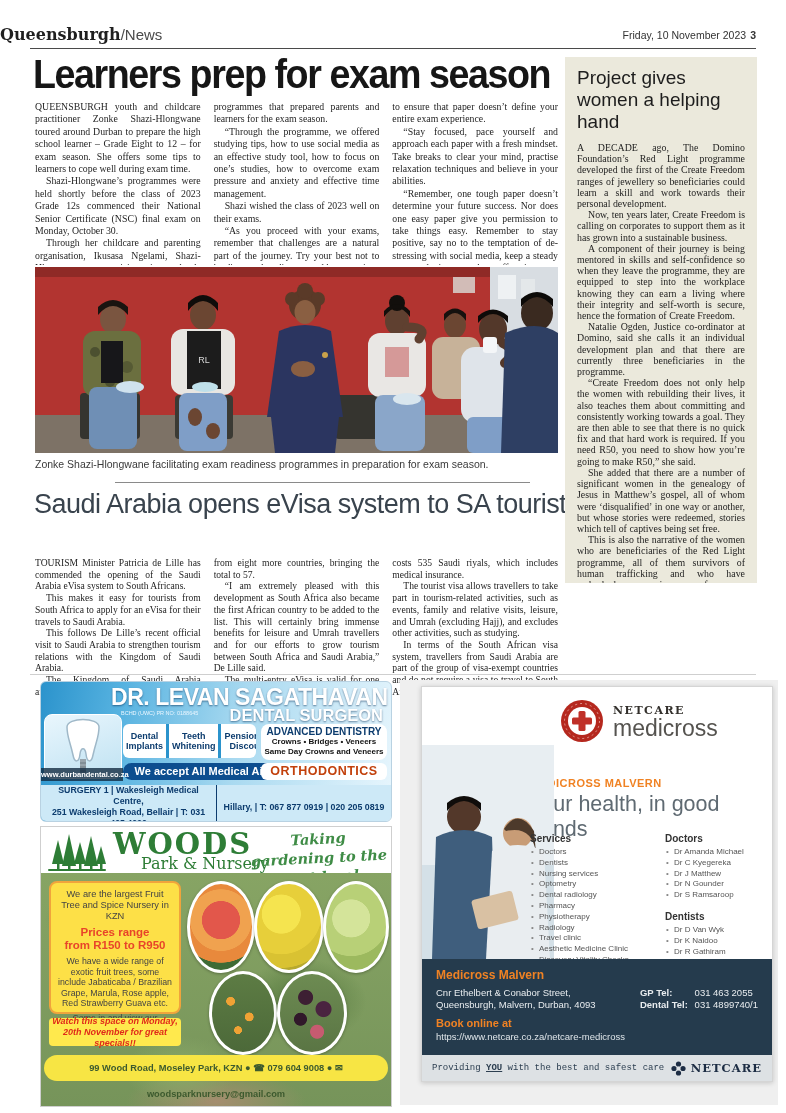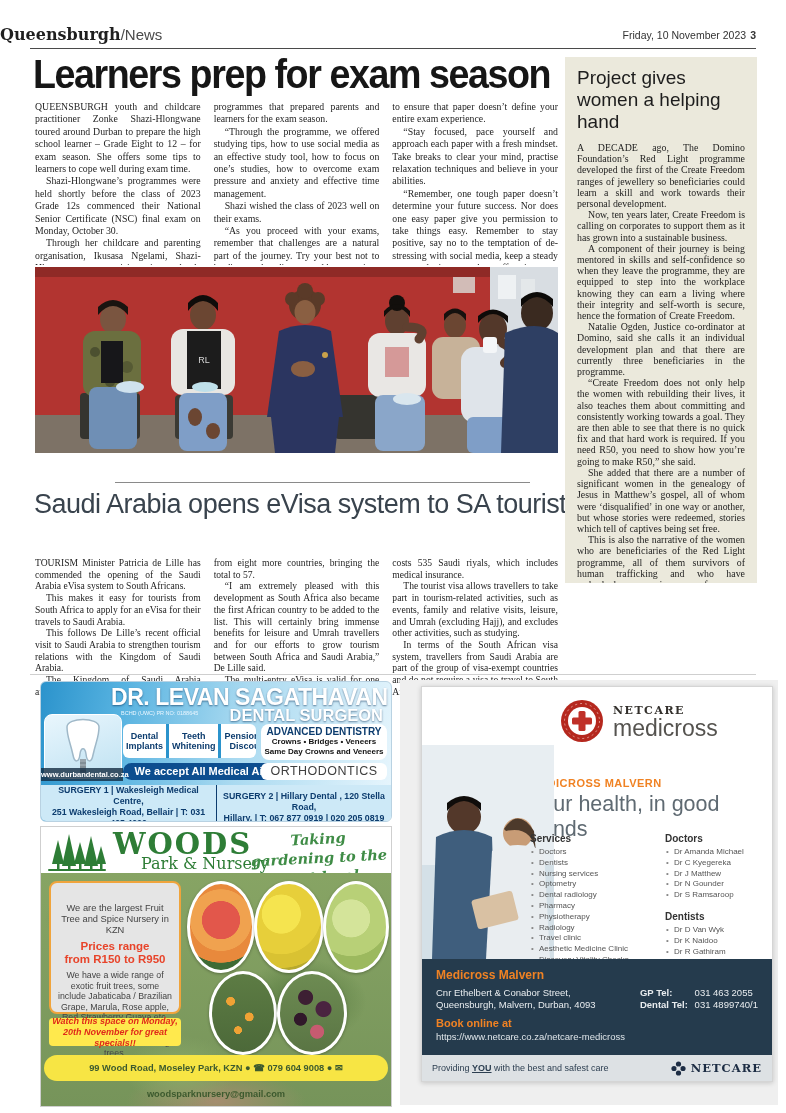--- a/index.html
+++ b/index.html
@@ -36,38 +36,38 @@
   .d-creds{position:absolute;left:80px;top:28px;font-size:5.5px;color:#eaf6ff;}
   .d-surgeon{position:absolute;right:8px;top:24px;font-size:16.5px;font-weight:700;color:#fff;text-shadow:0 1px 2px rgba(0,40,80,.55);}
   .d-tooth{position:absolute;left:3px;top:32px;width:76px;height:63px;background:linear-gradient(160deg,#e9f6fd,#bfe2f2);border-radius:8px;border:1px solid #fff;}
   .d-services{position:absolute;left:82px;top:42px;width:133px;height:34px;display:grid;grid-template-columns:1fr 1fr 1fr;background:#fff;border-radius:6px;overflow:hidden;}
   .dsvc{display:flex;align-items:center;justify-content:center;text-align:center;font-weight:700;font-size:9px;line-height:10px;color:#0c3c6e;padding:2px 3px;}
   .dsvc + .dsvc{border-left:3px solid #2b93cc;}
   .d-adv{position:absolute;left:220px;top:42px;width:126px;height:36px;background:#fff;border-radius:8px;text-align:center;padding-top:2px;box-sizing:border-box;}
   .d-adv .t1{font-size:10px;font-weight:700;color:#0c3c6e;}
   .d-adv .t2{font-size:8px;font-weight:700;color:#111;line-height:9.5px;}
   .d-pill{position:absolute;left:82px;top:81px;width:164px;height:17px;background:#0d4e8f;border-radius:9px;color:#fff;font-weight:700;font-size:11px;text-align:center;line-height:17px;}
-  .d-ortho{position:absolute;left:220px;top:81px;width:126px;height:17px;background:#fff;border-radius:6px;color:#404040;font-weight:400;font-size:12.5px;text-align:center;line-height:17px;letter-spacing:.5px;}
+  .d-ortho{position:absolute;left:220px;top:81px;width:126px;height:17px;background:#fff;border-radius:6px;color:#c2410c;font-weight:700;font-size:12.5px;text-align:center;line-height:17px;letter-spacing:.5px;}
   .d-web{position:absolute;left:0;top:86px;width:82px;height:13px;background:rgba(15,40,62,.78);color:#fff;font-weight:700;font-size:7.5px;text-align:center;line-height:13px;}
   .d-bottom{position:absolute;left:0;right:0;top:103px;bottom:0;background:#cde9f7;display:grid;grid-template-columns:1fr 1fr;color:#0c3c6e;font-size:8.8px;line-height:11px;}
   .d-bcell{display:flex;flex-direction:column;justify-content:center;text-align:center;padding:0 4px;font-weight:700;}
   .d-bcell + .d-bcell{border-left:1px solid #0c3c6e;}
   
   .woods{left:40px;top:826px;width:350px;height:279px;border:1px solid #cfcfcf;overflow:hidden;background:#fff;}
   .w-head{position:absolute;left:0;top:0;right:0;height:46px;background:#fff;}
   .w-name{position:absolute;left:72px;top:0px;font-family:"DejaVu Serif",serif;font-weight:700;font-size:29px;color:#2e7d36;letter-spacing:2px;}
   .w-sub{position:absolute;left:100px;top:27px;font-family:"DejaVu Serif",serif;font-size:16px;color:#2e7d36;}
   .w-tag{position:absolute;right:2px;top:2px;width:140px;text-align:center;font-family:"DejaVu Serif",serif;font-style:italic;font-weight:700;font-size:14.5px;line-height:19px;color:#3f8c46;transform:rotate(-3deg);}
   .w-photo{position:absolute;left:0;top:46px;right:0;bottom:0;background:
     radial-gradient(70px 45px at 15% 20%,#6d9150 0%,rgba(0,0,0,0) 70%),
     radial-gradient(90px 60px at 75% 55%,#55793f 0%,rgba(0,0,0,0) 70%),
     radial-gradient(80px 50px at 40% 85%,#8aa968 0%,rgba(0,0,0,0) 70%),
     radial-gradient(120px 40px at 50% 98%,#a58d6f 0%,rgba(0,0,0,0) 75%),
     linear-gradient(#87a464,#76945a);}
-  .w-box{position:absolute;left:8px;top:54px;width:132px;height:133px;background:#e5e5e5;border:2px solid #f0a43c;border-radius:8px;box-sizing:border-box;padding:20px 6px;text-align:center;font-family:"Liberation Sans",sans-serif;}
+  .w-box{position:absolute;left:8px;top:54px;width:132px;height:133px;background:#fde047;border:2px solid #f0a43c;border-radius:8px;box-sizing:border-box;padding:6px 6px;text-align:center;font-family:"Liberation Sans",sans-serif;}
   .w-box .wi{font-size:9.3px;color:#444;line-height:11px;}
   .w-box .wp{font-size:11.5px;font-weight:700;color:#e8442a;line-height:13px;margin:4px 0;}
   .w-box .wr{font-size:8.8px;color:#444;line-height:10.5px;margin-bottom:4px;}
   .w-special{position:absolute;left:8px;top:191px;width:132px;height:28px;background:#ffe94d;border-radius:4px;display:flex;align-items:center;justify-content:center;text-align:center;font-family:"Liberation Sans",sans-serif;font-style:italic;font-weight:700;font-size:9px;line-height:11px;color:#e02a1a;padding:2px;box-sizing:border-box;}
   .w-promise{position:absolute;left:150px;top:203px;width:196px;text-align:right;font-family:"Liberation Sans",sans-serif;font-style:italic;font-weight:700;font-size:8.5px;color:#ffe94d;text-shadow:0 1px 1px rgba(0,0,0,.6);}
   .w-footer{position:absolute;left:3px;top:228px;width:344px;height:26px;background:#f7e544;border-radius:13px;text-align:center;line-height:26px;font-family:"Liberation Sans",sans-serif;font-weight:700;font-size:9.3px;color:#3c5a2e;box-sizing:border-box;}
   .w-oval{position:absolute;border:3px solid #fff;border-radius:50%;box-shadow:0 1px 3px rgba(0,0,0,.3);}
   .ov1{left:146px;top:54px;width:62px;height:86px;background:radial-gradient(circle at 50% 42%,#e2574b 0 32%,#f0a24f 33% 52%,#e8893c 53% 72%,#3e6b35 73%);}
   .ov2{left:213px;top:54px;width:64px;height:86px;background:radial-gradient(circle at 38% 35%,#f5e44f 0 28%,#e7cf3a 29% 58%,#d9c232 59% 78%,#b7a92e 79%);}
   .ov3{left:282px;top:54px;width:60px;height:86px;background:radial-gradient(circle at 42% 40%,#d4e49a 0 30%,#b8d077 31% 60%,#9cb95e 61%);}
@@ -99,21 +99,21 @@
   .nc-dent-title{margin-top:10px;}
   .nc-photo{position:absolute;left:0;top:58px;width:132px;height:214px;}
   .nc-foot{position:absolute;left:0;right:0;top:272px;height:96px;background:#253b4d;box-sizing:border-box;padding:9px 14px 0 14px;}
   .nc-foot .nf-title{color:#f08223;font-weight:700;font-size:12px;margin-bottom:5px;}
   .nf-row{display:flex;justify-content:space-between;color:#e8ecef;font-size:9.5px;line-height:12px;}
   .nf-tel{text-align:left;}
   .nf-tel b{display:inline-block;width:52px;}
   .nf-book{color:#f08223;font-weight:700;font-size:11px;margin-top:6px;}
   .nf-url{color:#dfe5e9;font-size:9.5px;margin-top:2px;}
   .nc-strip{position:absolute;left:0;right:0;top:368px;bottom:0;background:#dde1e4;display:flex;align-items:center;justify-content:space-between;padding:0 10px;}
-  .nc-strap{font-size:9px;color:#2c3e50;}
+  .nc-strap{font-size:9px;color:#2c3e50;font-family:Liberation Mono, monospace;}
   .nc-strap .you{font-weight:700;text-decoration:underline;}
   .nc-corp{display:flex;align-items:center;gap:5px;font-family:"DejaVu Serif",serif;font-weight:700;font-size:11.5px;letter-spacing:1px;color:#1d2d44;}
 </style>
 </head>
 <body>
 
 <div id="page">
 
   <div class="abs masthead">
     <span class="mh-bold">Queensburgh</span><span class="mh-light">/News</span>
@@ -206,20 +206,21 @@
     <rect x="426" y="80" width="68" height="76" rx="14" fill="#dfe4ea"></rect>
     <path d="M470 96 Q484 84 468 76" stroke="#53382a" stroke-width="10" fill="none" stroke-linecap="round"></path>
     <rect x="448" y="70" width="14" height="16" rx="3" fill="#f4f6f8"></rect>
     <rect x="432" y="150" width="58" height="36" rx="6" fill="#7f9ec7"></rect>
 
     <ellipse cx="502" cy="46" rx="16" ry="18" fill="#3a2a20"></ellipse>
     <path d="M486 40 Q502 20 518 40 L518 32 Q502 18 486 32 Z" fill="#0c0a08"></path>
     <path d="M470 66 Q502 52 523 66 L523 186 L466 186 Z" fill="#2e3f63"></path>
   </svg>
 
+  <div class="abs caption">Zonke Shazi-Hlongwane facilitating exam readiness programmes in preparation for exam season.</div>
   <div class="abs divider2"></div>
 
   <div class="abs headline2">Saudi Arabia opens eVisa system to SA tourists</div>
   <div class="abs cols3 a2cols">
     <div class="col">
         <div class="para">TOURISM Minister Patricia de Lille has commended the opening of the Saudi Arabia eVisa system to South Africans.</div>
         <div class="para">This makes it easy for tourists from South Africa to apply for an eVisa for their travels to Saudi Arabia.</div>
         <div class="para">This follows De Lille’s recent official visit to Saudi Arabia to strengthen tourism relations with the Kingdom of Saudi Arabia.</div>
         <div class="para">The Kingdom of Saudi Arabia announced recently that it was expanding its visitor eVisa programme to travellers</div>
       </div>
@@ -277,21 +278,20 @@
     </div>
     <div class="d-pill">We accept All Medical Aids</div>
     <div class="d-ortho">ORTHODONTICS</div>
     <div class="d-web">www.durbandental.co.za</div>
     <div class="d-bottom">
       <div class="d-bcell">
         <span>SURGERY 1 | Wakesleigh Medical Centre,</span>
         <span>251 Wakesleigh Road, Bellair  |  T: 031 465 4020</span>
       </div>
       <div class="d-bcell">
-        <span>SURGERY 2 | Hillary Dental , 120 Stella Road,</span>
         <span>Hillary,  |  T: 067 877 0919 | 020 205 0819</span>
       </div>
     </div>
   </div>
 
   <div class="abs woods">
     <div class="w-head">
       <svg style="position:absolute;left:3px;top:3px" width="64" height="42" viewBox="0 0 64 42">
         <g fill="#2e7d36">
           <path d="M8 34 L14 10 L20 34 Z"></path>

